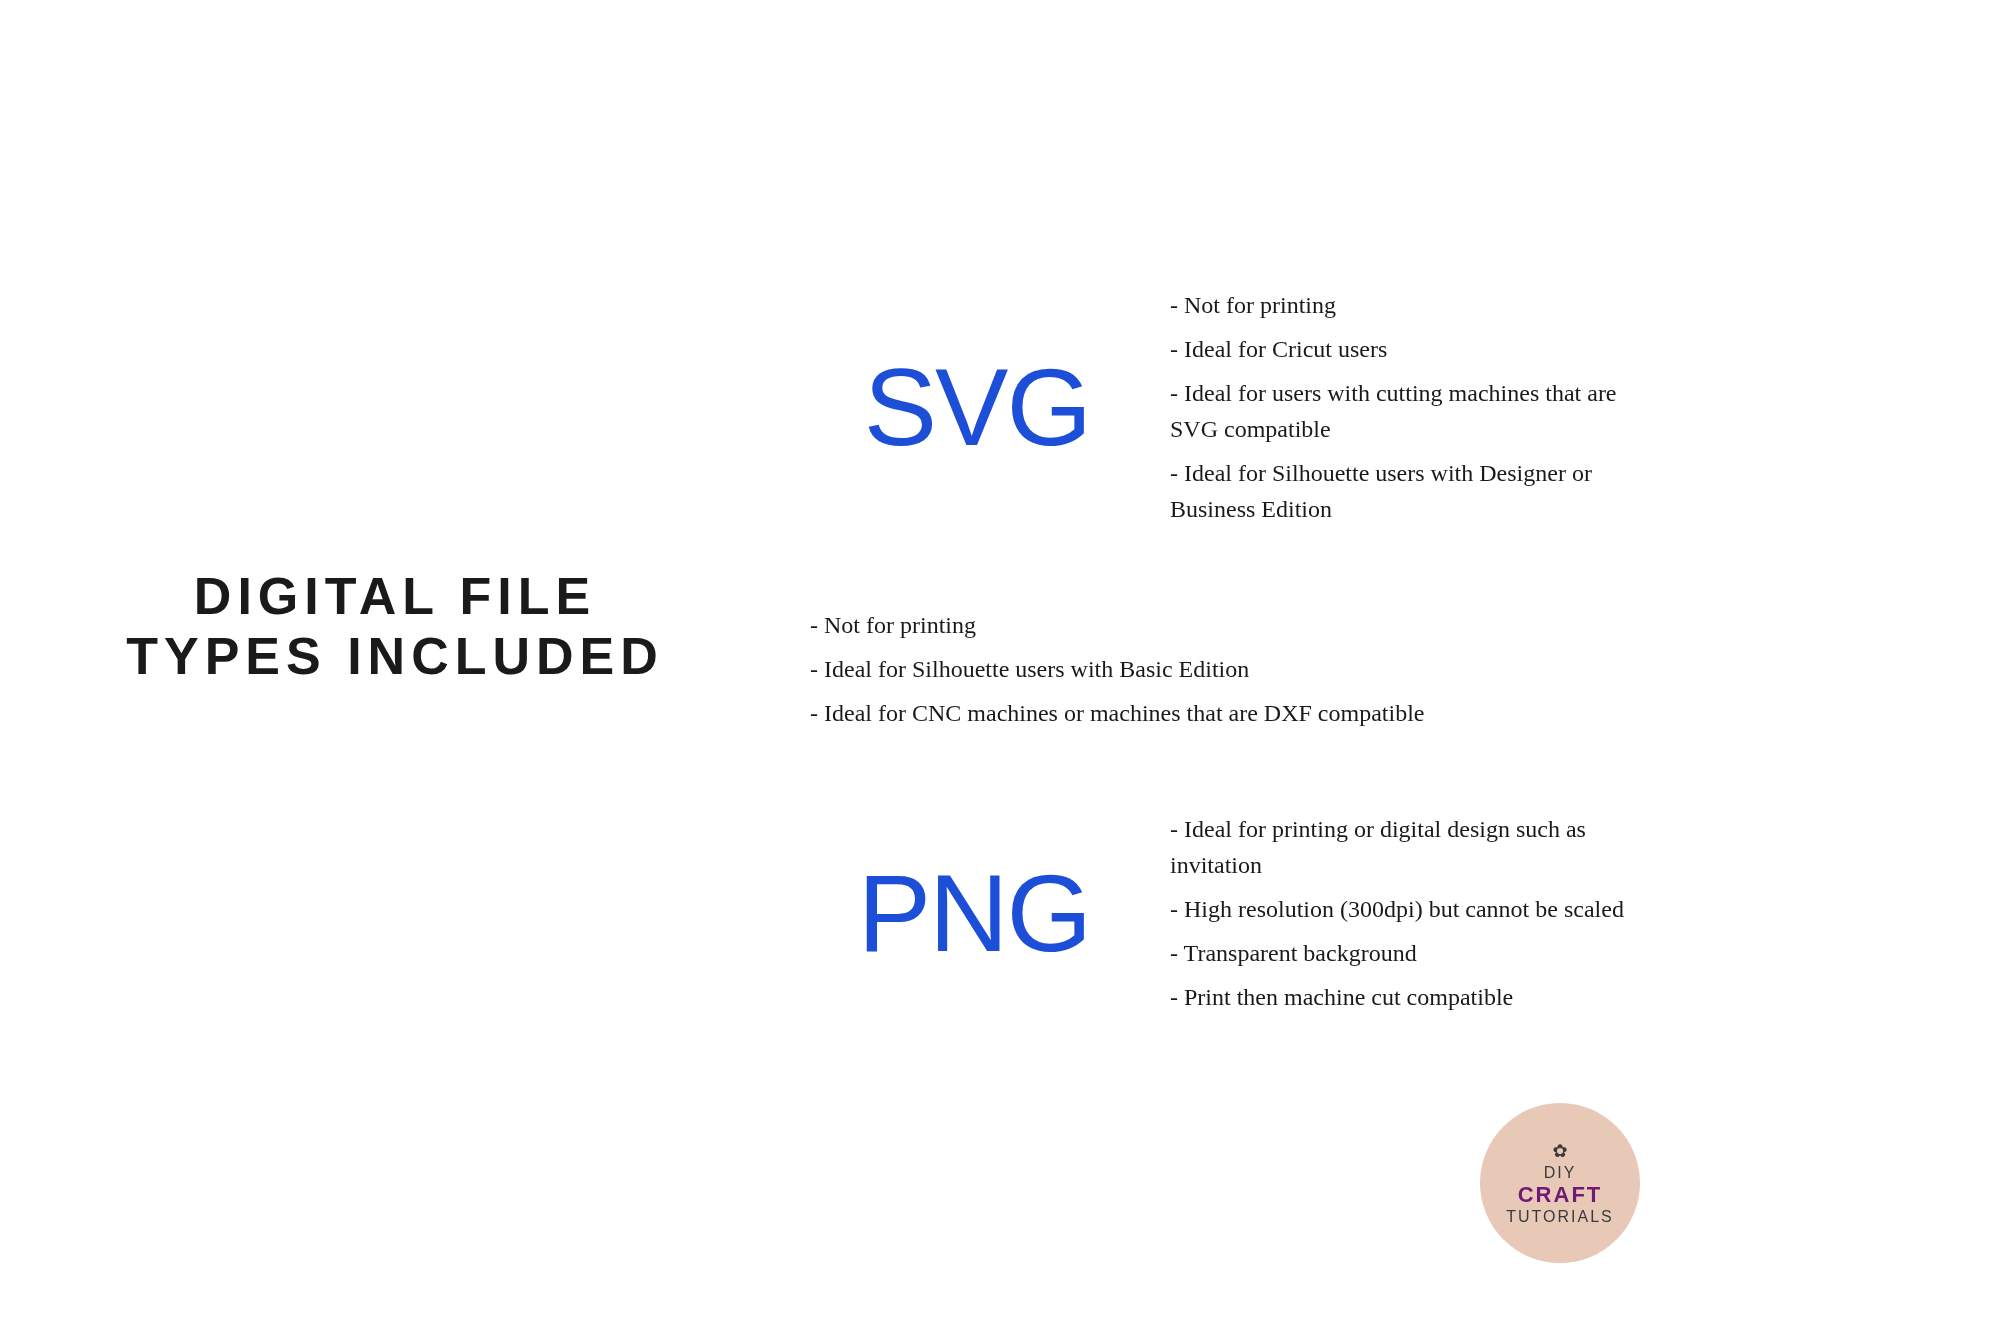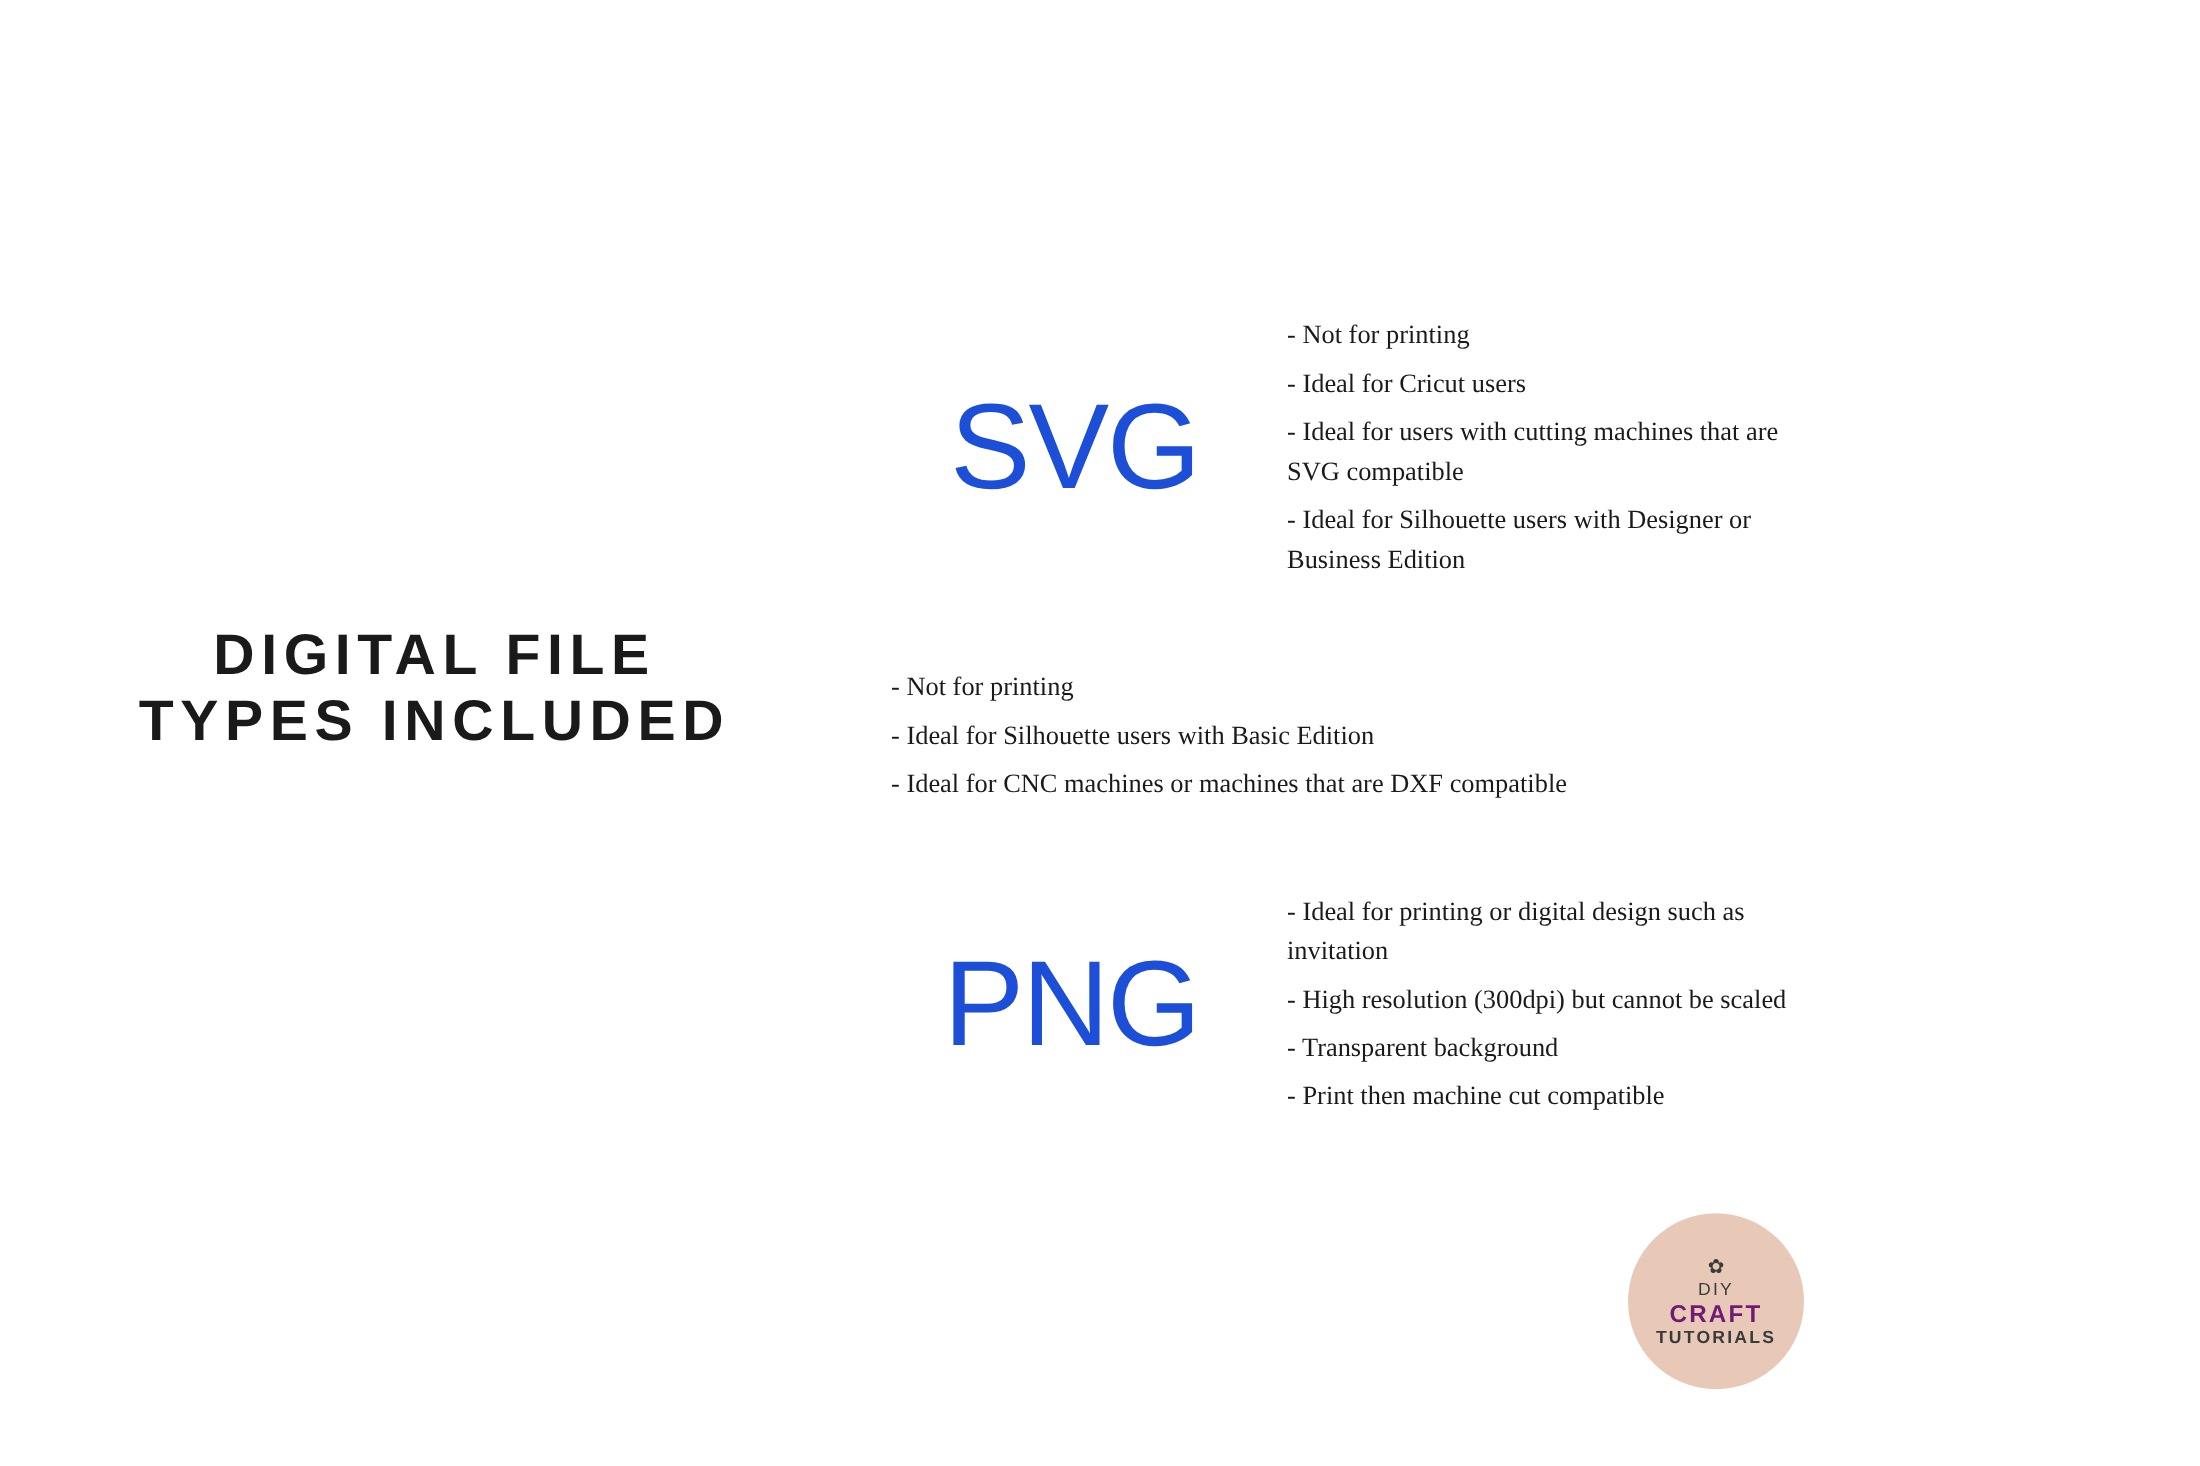--- a/index.html
+++ b/index.html
@@ -106,21 +106,21 @@
       font-family: 'Arial', sans-serif;
       font-size: 22px;
       font-weight: 700;
       color: #701a75;
       letter-spacing: 2px;
     }
 
     .watermark-tutorials {
       font-family: 'Arial', sans-serif;
       font-size: 16px;
-      font-weight: 700;
+      font-weight: 400;
       color: #3a3a3a;
       letter-spacing: 2px;
     }
 
     .watermark-icon {
       font-size: 18px;
       color: #3a3a3a;
       margin-bottom: 2px;
     }
   </style>

